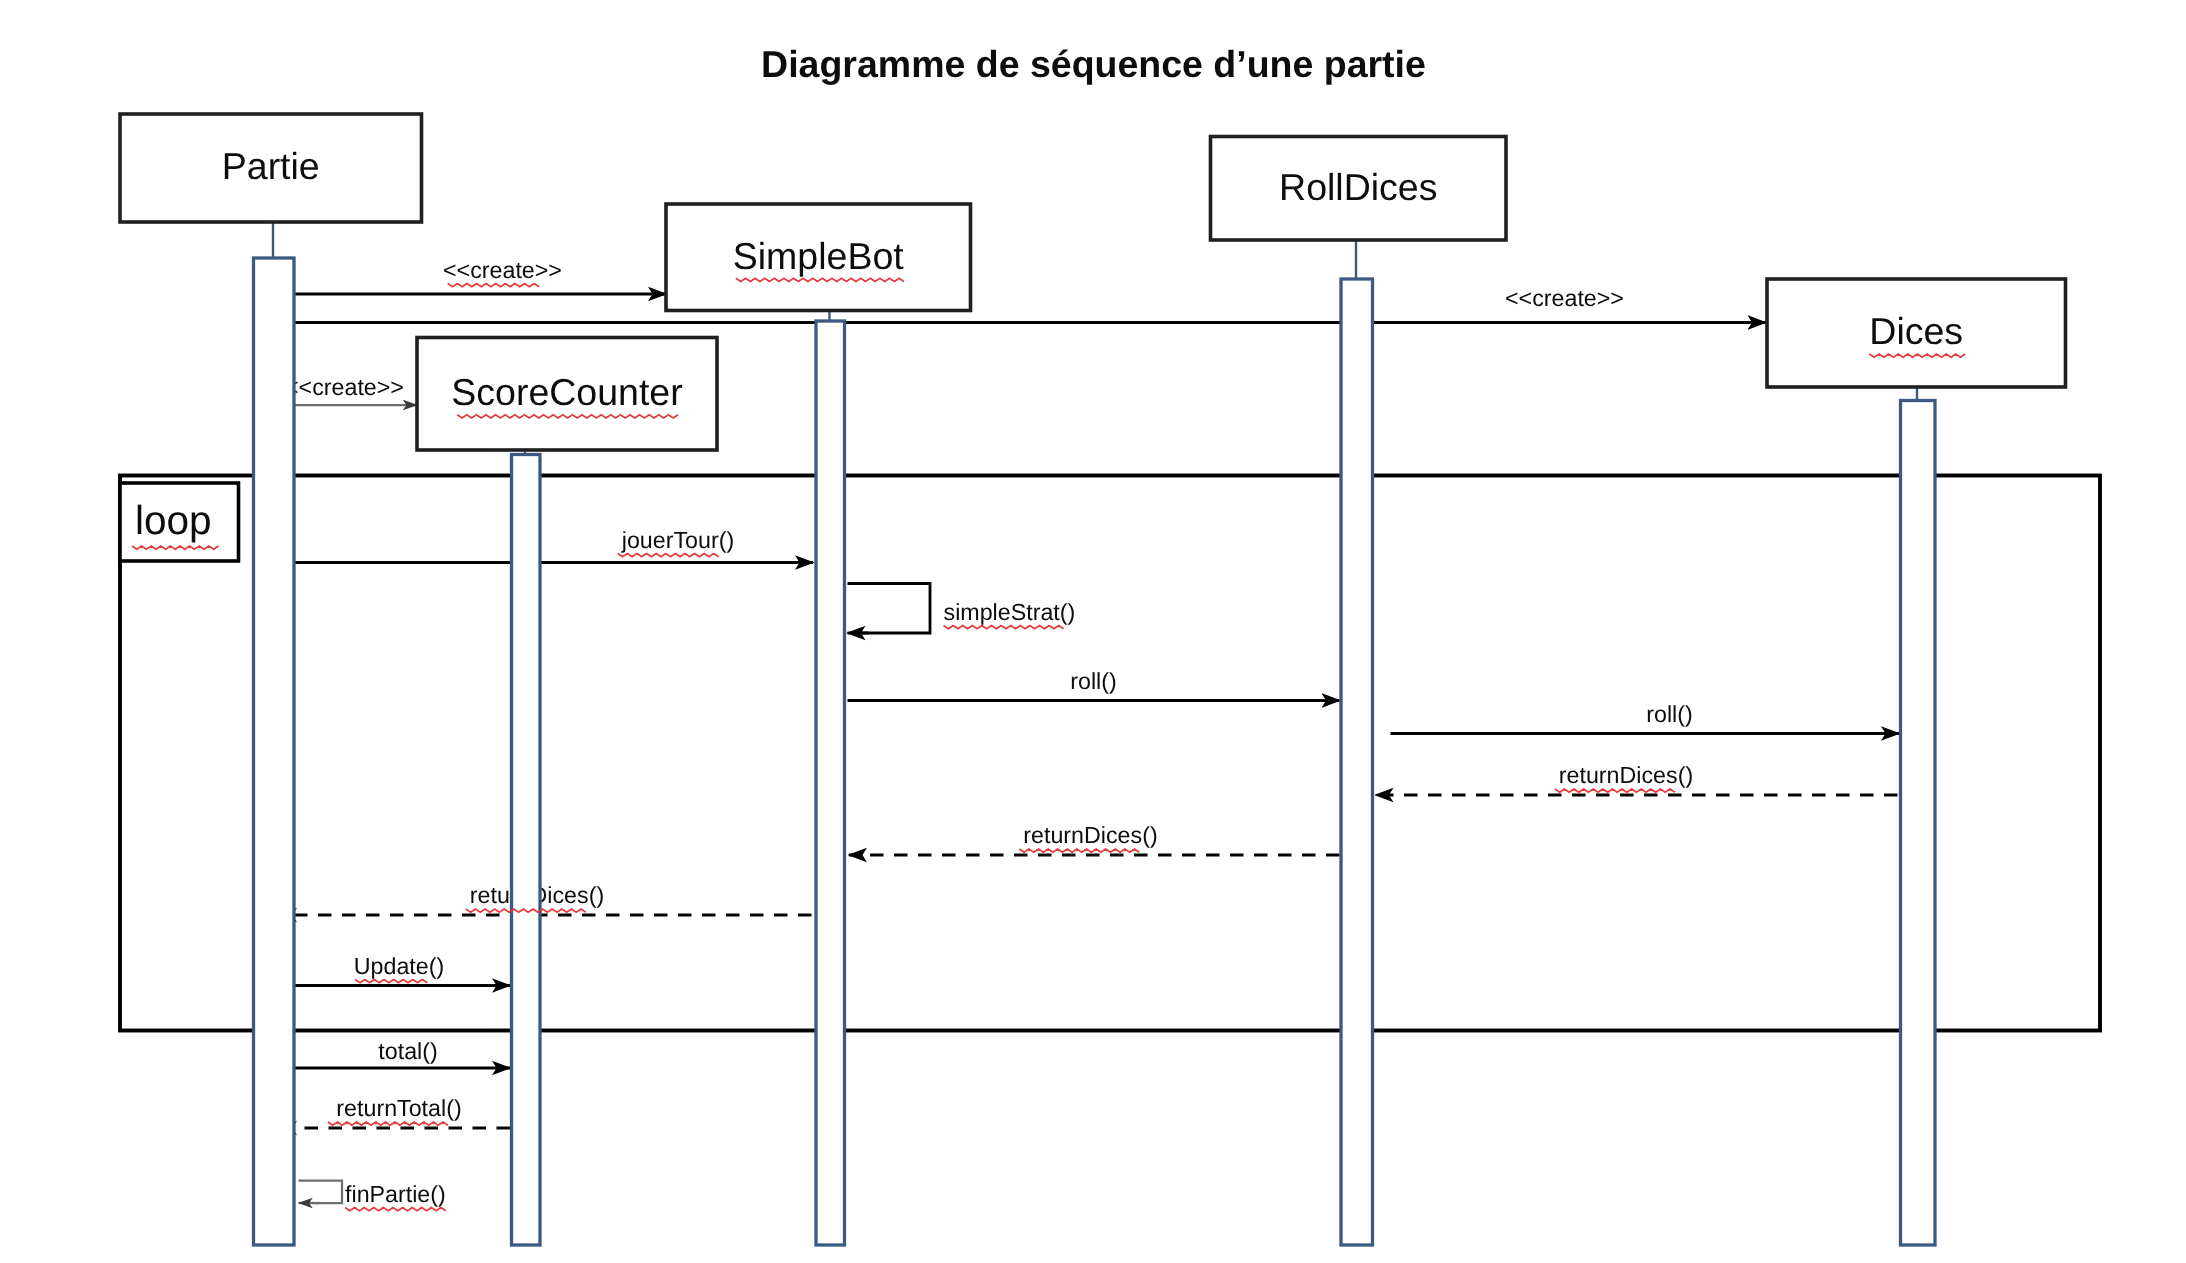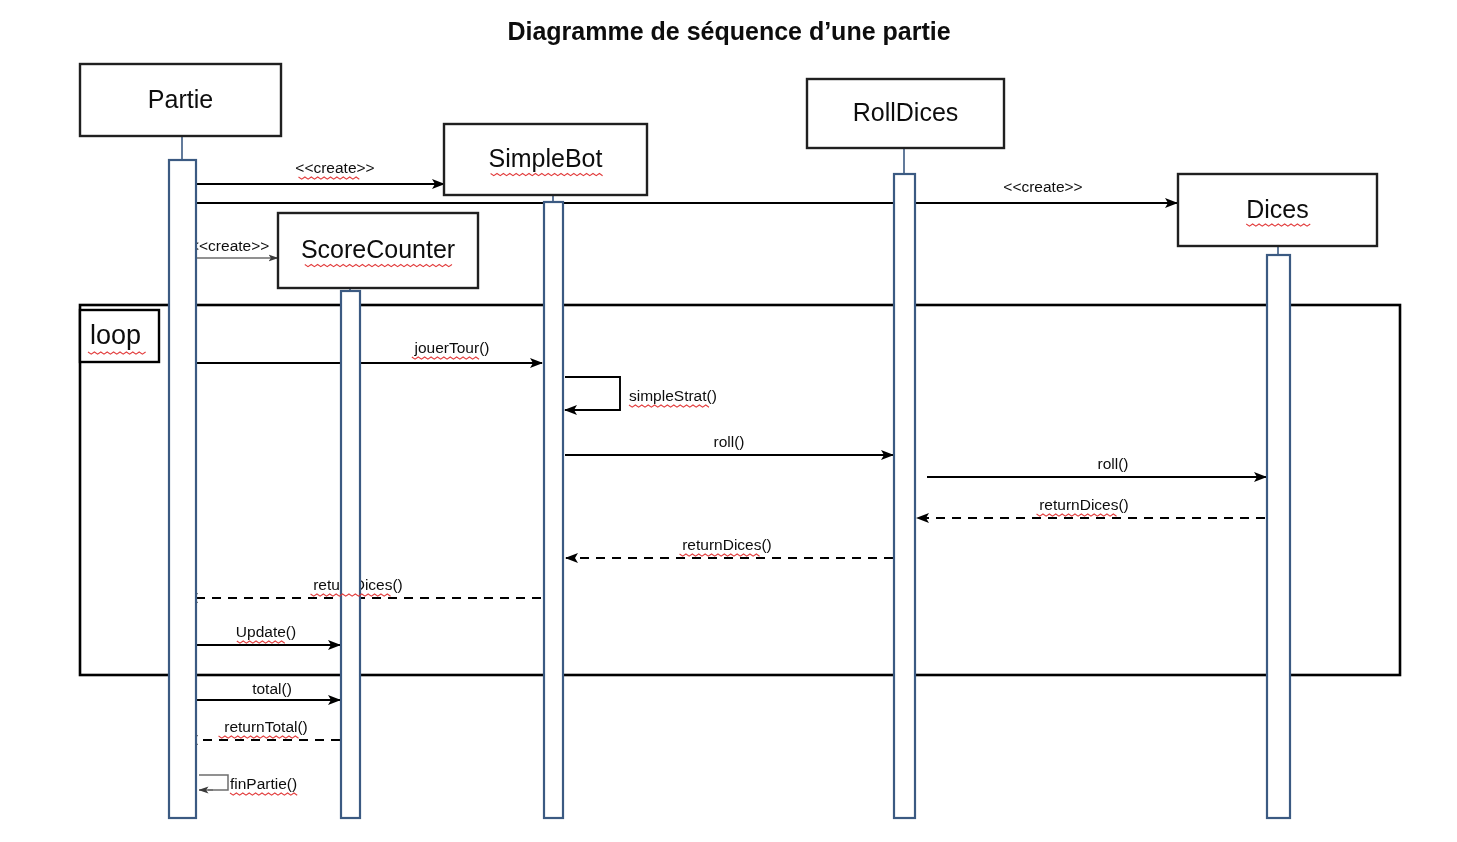--- a/index.html
+++ b/index.html
@@ -10,21 +10,21 @@
   body {
     width: 1457px;
     height: 842px;
     font-family: "Liberation Sans", sans-serif;
     overflow: hidden;
     position: relative;
   }
   #diagram-root {
     position: absolute;
     left: 0;
-    top: 0;
+    top: 12px;
     width: 1457px;
     height: 756px;
   }
   svg.canvas {
     display: block;
     width: 1457px;
     height: 842px;
   }
   .diagram-title {
     font-size: 25px;

